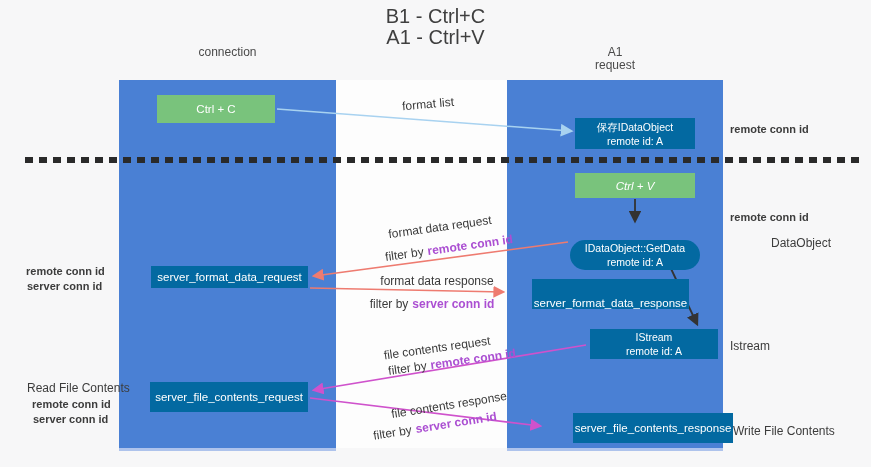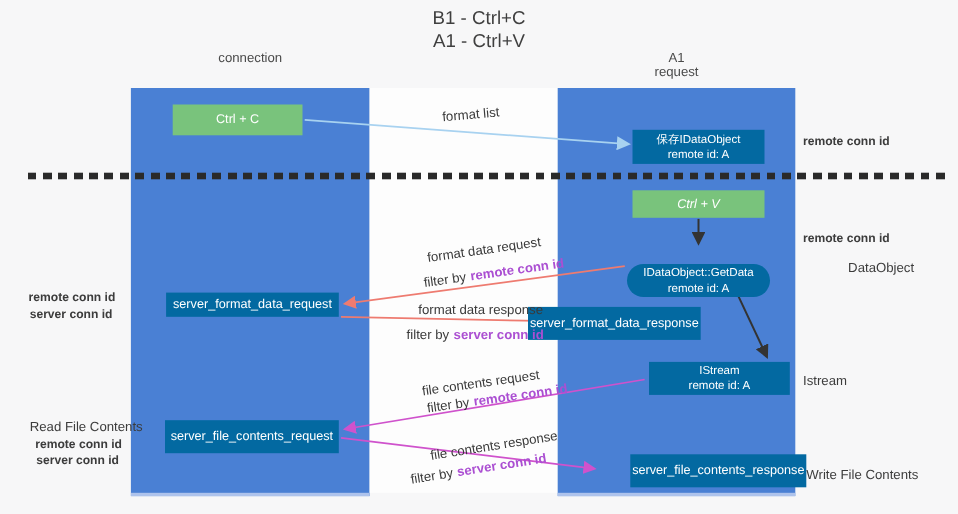--- a/index.html
+++ b/index.html
@@ -6,21 +6,21 @@
   body{
     font-family:"Liberation Sans","DejaVu Sans",sans-serif;
     background:#f7f7f8;
   }
   .canvas{
     position:relative;width:871px;height:467px;overflow:hidden;
     background:#f7f7f8;
   }
   .title{
     position:absolute;left:0;top:6px;width:871px;text-align:center;
-    font-size:17px;line-height:21px;color:#3f3f3f;
+    font-size:20px;line-height:21px;color:#3f3f3f;
   }
   .lane-header{
     position:absolute;top:46px;text-align:center;
     font-size:12px;line-height:13px;color:#4a4a4a;
   }
   .lane{
     position:absolute;top:80px;height:368px;background:#4a80d4;
     border-bottom:3px solid #aec3ec;z-index:1;
   }
   .gap-strip{
@@ -117,21 +117,21 @@
 
   <div class="box orange two-line" style="left:570px;top:240px;width:130px;height:30px;border-radius:15px;">
     <span>IDataObject::GetData</span>
     <span>remote id: A</span>
   </div>
 
   <div class="box orange" style="left:151px;top:266px;width:157px;height:22px;">
     <span>server_format_data_request</span>
   </div>
 
-  <div class="box orange" style="left:480px;top:279px;width:157px;height:30px;">
+  <div class="box orange" style="left:532px;top:279px;width:157px;height:30px;align-items:flex-end;">
     <span>server_format_data_response</span>
   </div>
 
   <div class="box orange two-line" style="left:590px;top:329px;width:128px;height:30px;">
     <span>IStream</span>
     <span>remote id: A</span>
   </div>
 
   <div class="box orange" style="left:150px;top:382px;width:158px;height:30px;">
     <span>server_file_contents_request</span>

